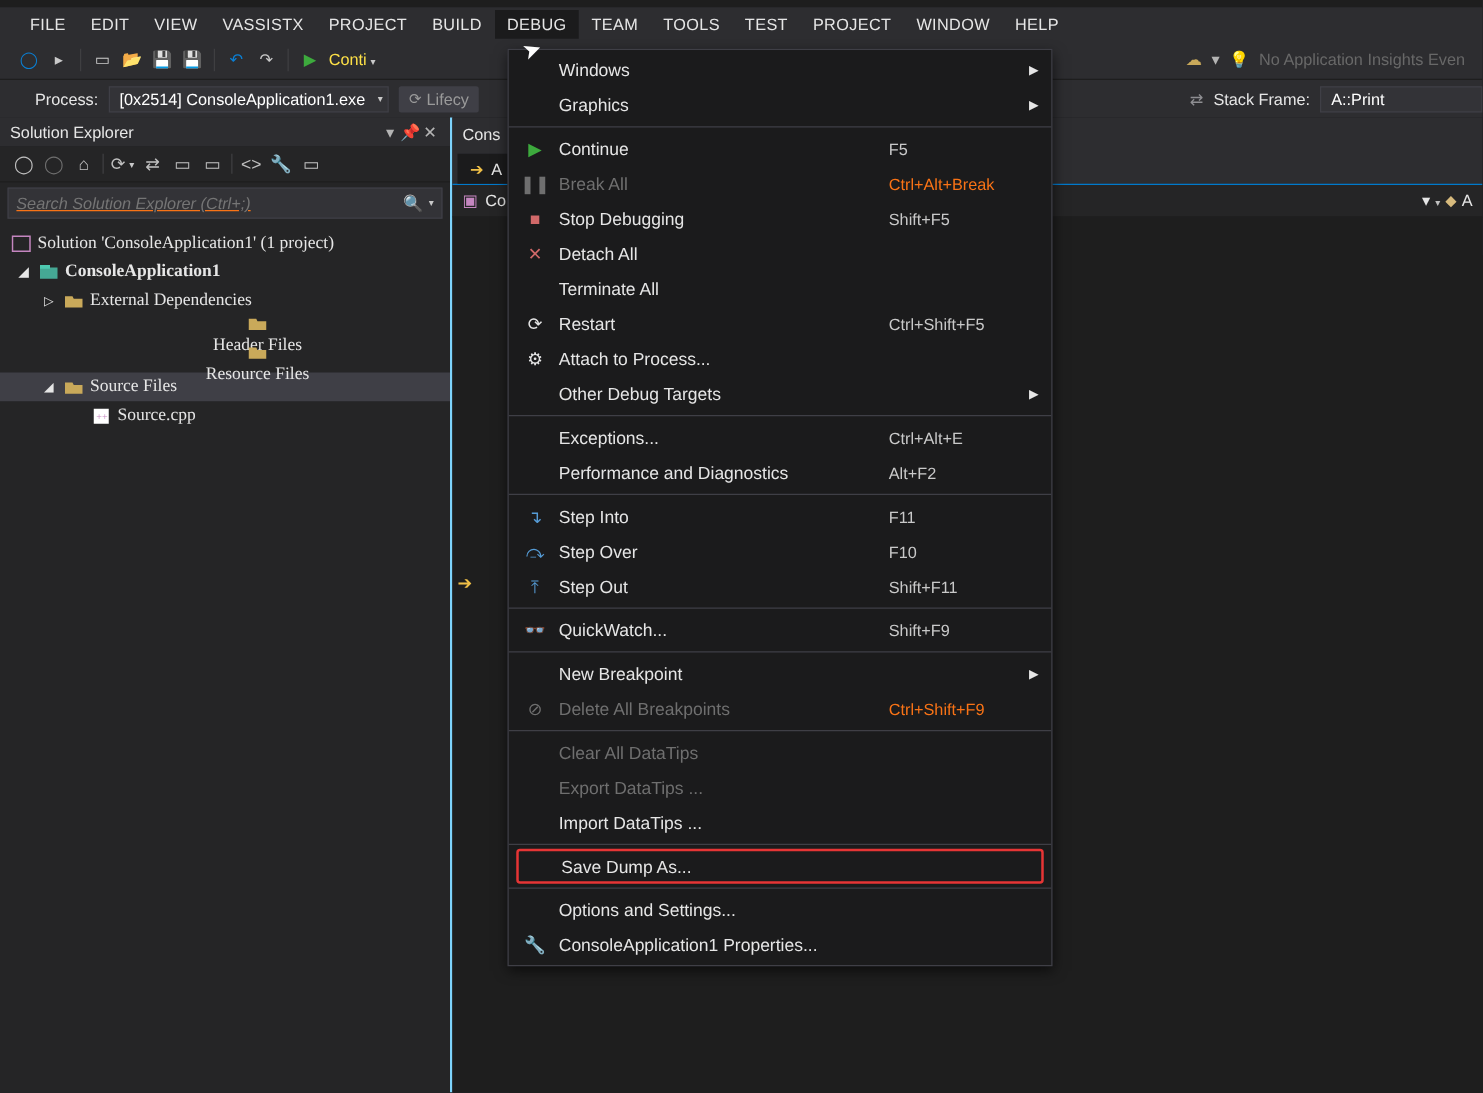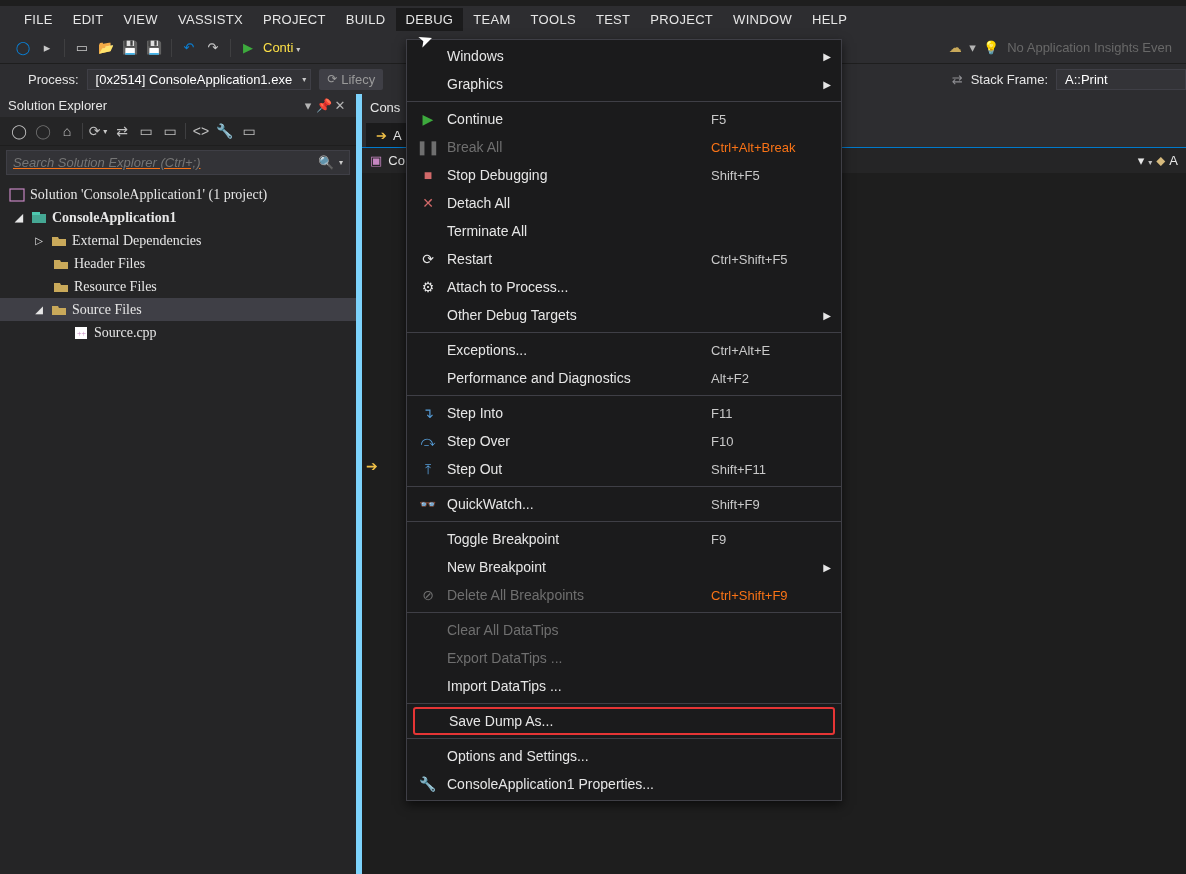--- a/index.html
+++ b/index.html
@@ -82,21 +82,21 @@
     align-items:center;
     gap:4px;
   }
   .gear-icon { font-size:12px;}
 
   
   .workspace { display:flex; height:calc(874px - 6px - 26px - 32px - 30px); }
   .sidebar {
     width:362px;
     background:#252526;
-    border-right:6px solid #7dd3fc;
+    border-right:2px solid #7dd3fc;
     display:flex;
     flex-direction:column;
   }
   .panel-title {
     display:flex;
     align-items:center;
     padding:4px 8px;
     background:#2d2d30;
     font-size:13px;
     color:#e6e6e6;
@@ -149,21 +149,21 @@
     color:#e6e6e6;
     cursor:pointer;
   }
   .tree-row.bold { font-weight:600;}
   .tree-row.sel { background:#3f3f46;}
   .tc { width:14px; text-align:center; font-size:10px; color:#e6e6e6;}
   .tico { width:18px; height:16px; display:inline-flex; align-items:center; justify-content:center;}
   .indent0 { padding-left:8px;}
   .indent1 { padding-left:12px;}
   .indent2 { padding-left:32px;}
-  .indent3 { padding-left:52px;}
+  .indent3 { padding-left:52px;flex-direction:column;}
   .indent4 { padding-left:72px;}
 
   .editor {
     flex:1;
     background:#1e1e1e;
     position:relative;
     display:flex;
     flex-direction:column;
   }
   .tabs-row {
@@ -536,25 +536,20 @@
   <div class="dd-row">
     <span class="dd-icon-col">
         <span>👓</span>
       </span>
     <span class="dd-label">QuickWatch...</span>
     <span class="dd-short">Shift+F9</span>
   </div>
   <div class="dd-sep"></div>
   <div class="dd-row">
     <span class="dd-icon-col"></span>
-    <span class="dd-label">Toggle Breakpoint</span>
-    <span class="dd-short">F9</span>
-  </div>
-  <div class="dd-row">
-    <span class="dd-icon-col"></span>
     <span class="dd-label">New Breakpoint</span>
     <span class="dd-arrow">▶</span>
   </div>
   <div class="dd-row disabled">
     <span class="dd-icon-col">
         <span>⊘</span>
       </span>
     <span class="dd-label">Delete All Breakpoints</span>
     <span class="dd-short">Ctrl+Shift+F9</span>
   </div>

